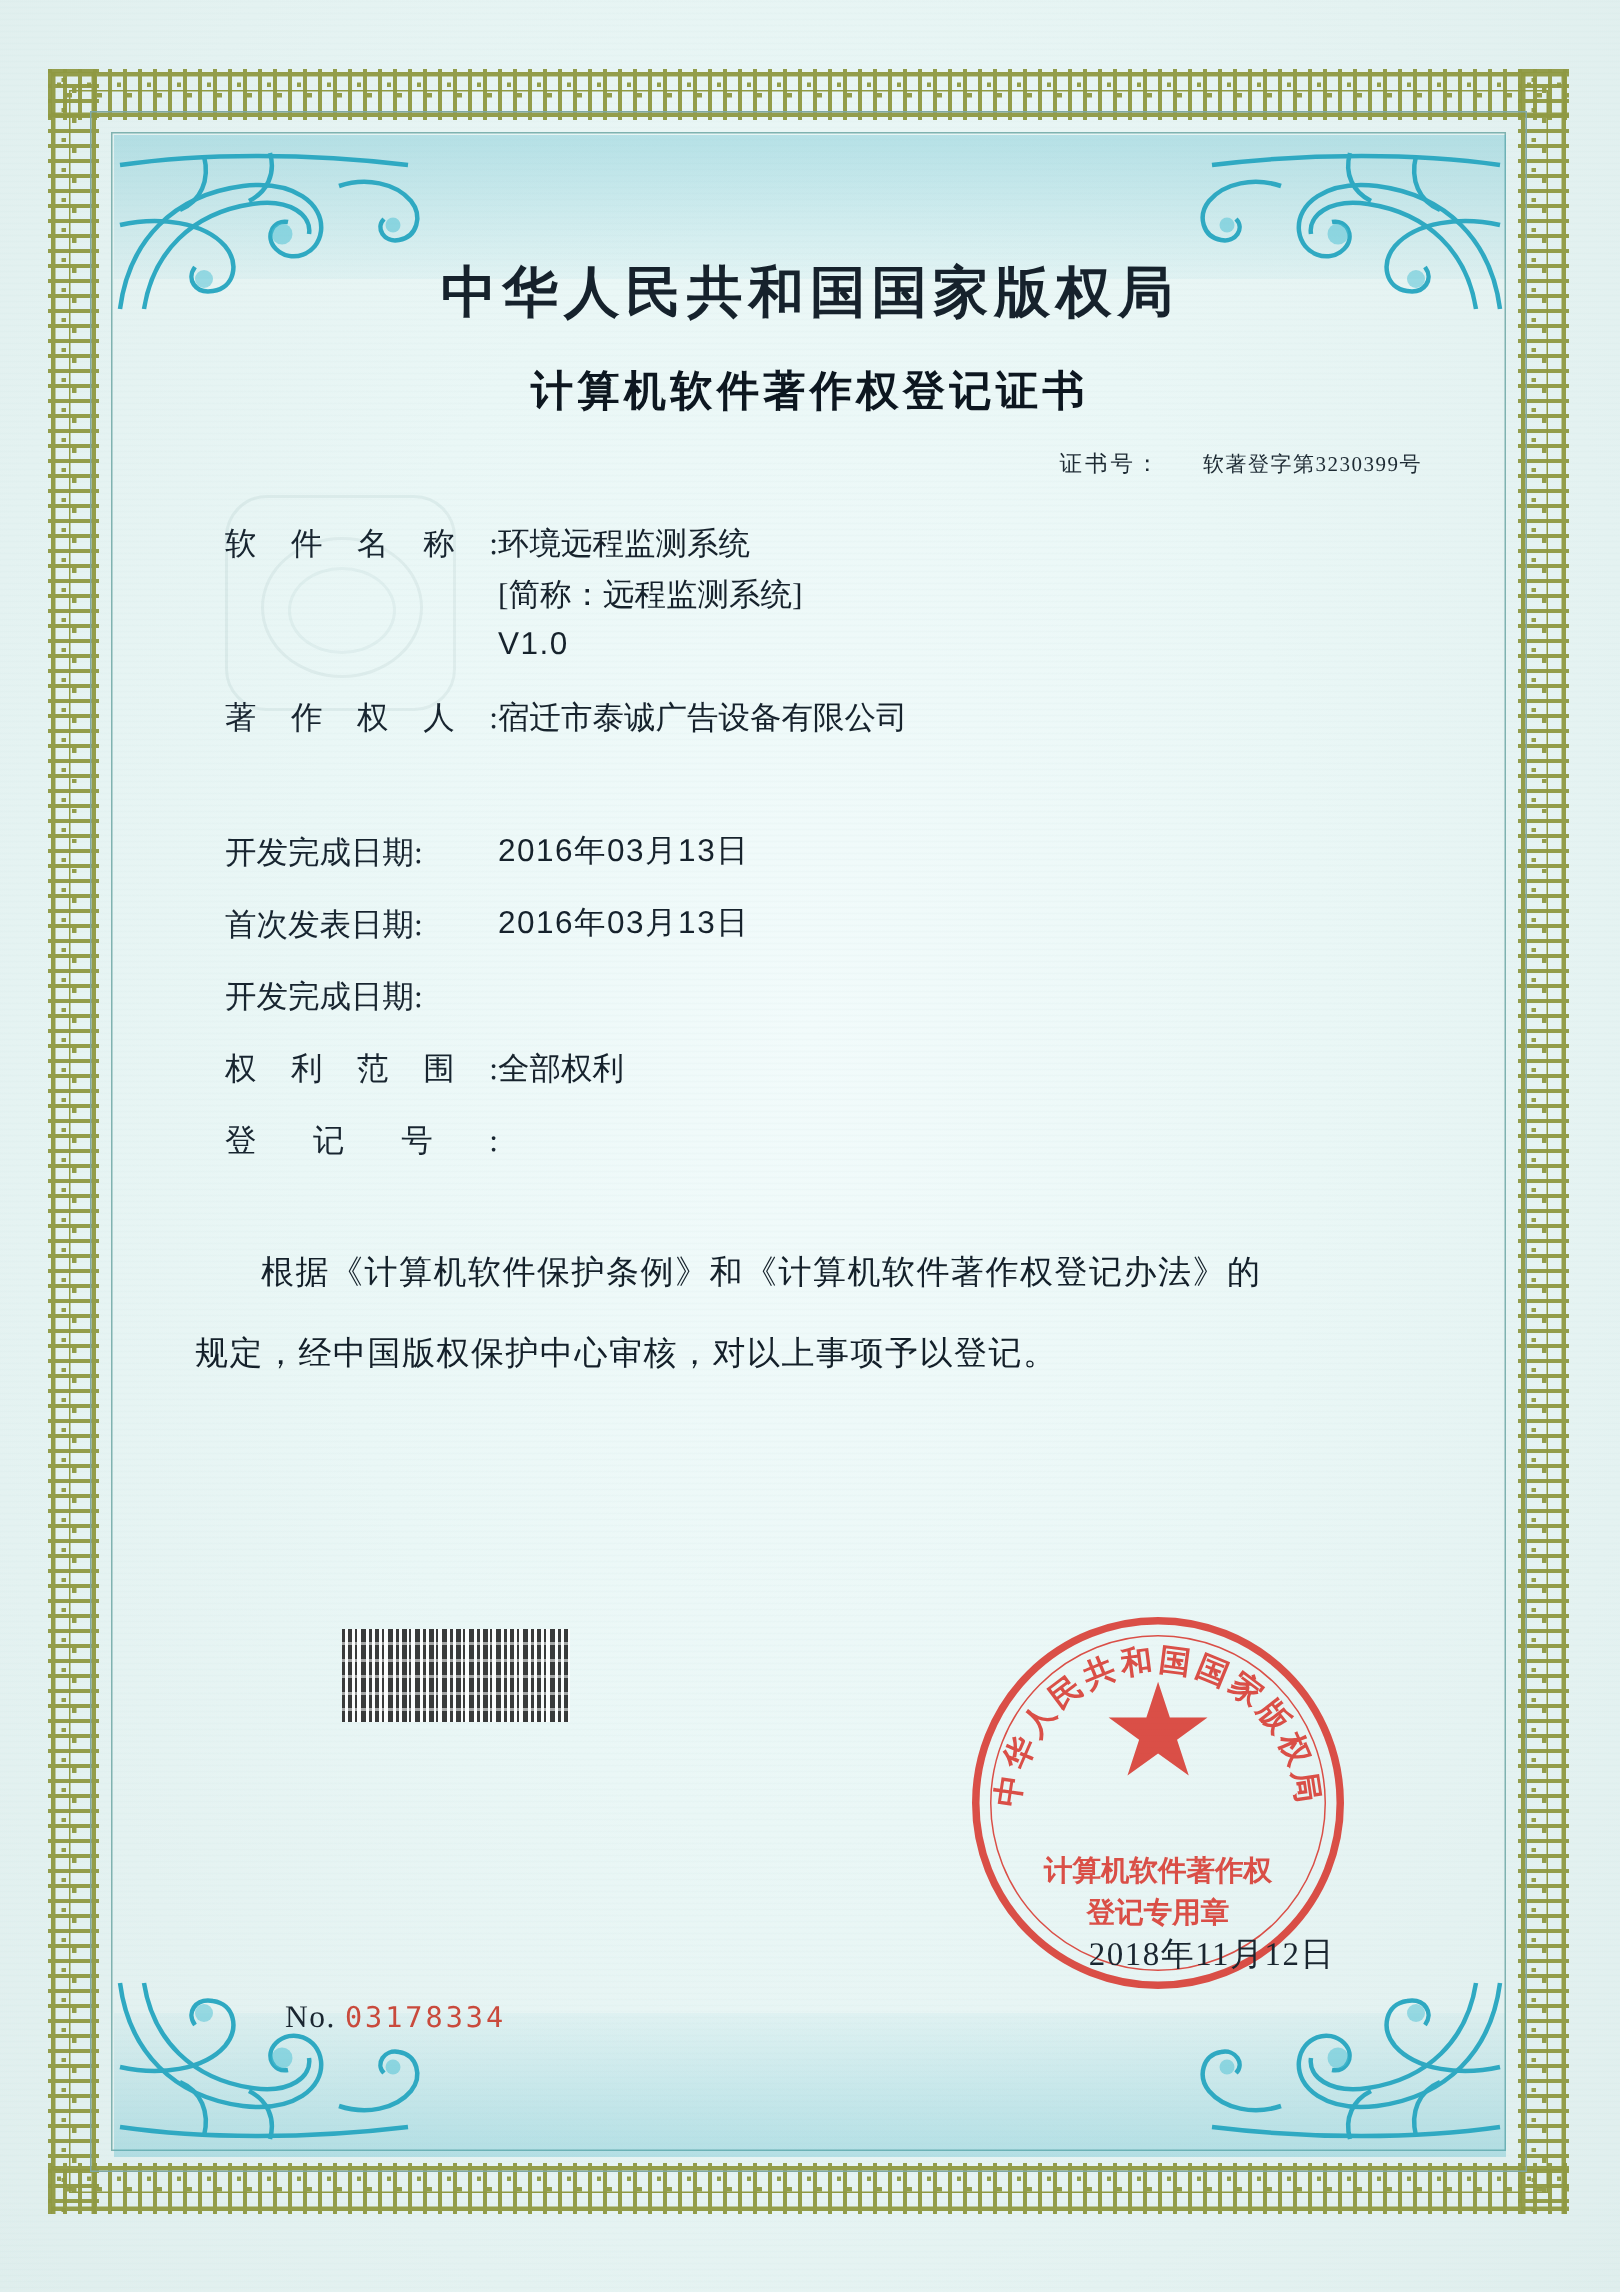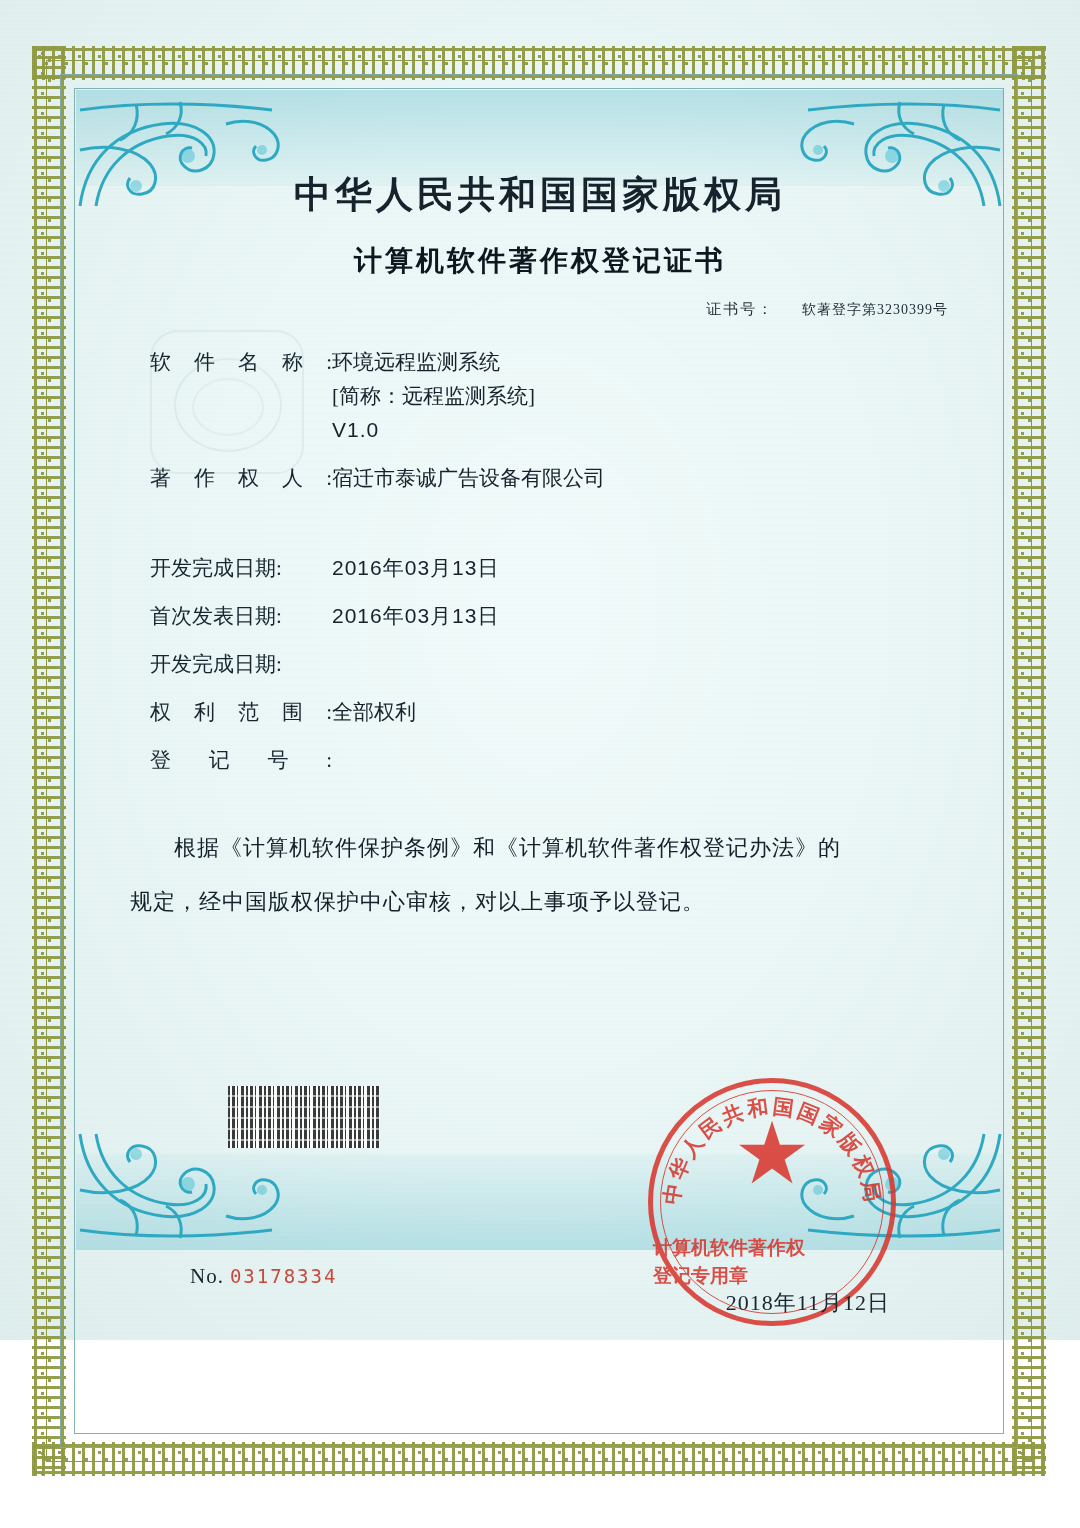--- a/index.html
+++ b/index.html
@@ -10,21 +10,21 @@
   body {
     width: 1080px;
     height: 1528px;
     font-family: "Liberation Serif", serif;
     overflow: hidden;
   }
 
   .page {
     position: relative;
     width: 1080px;
-    height: 1340px;
+    height: 1528px;
     background:
       radial-gradient(ellipse at 50% 45%, #f2fbfb 0%, #eaf7f6 45%, #e4f2f1 75%, #dfeeed 100%);
   }
 
   
   .texture {
     position: absolute;
     inset: 0;
     background-image: repeating-linear-gradient(
       0deg,
@@ -268,32 +268,33 @@
     font-size: 21px;
     font-weight: 700;
     fill: #d8342b;
     letter-spacing: 3px;
   }
   .seal-lines {
     position: absolute;
     left: 0;
     right: 0;
     top: 150px;
+    text-align: center;
     font-family: "DejaVu Sans", sans-serif;
     font-size: 19px;
     font-weight: 700;
     line-height: 28px;
     color: #d8342b;
   }
 
   
   .footer-no {
     position: absolute;
     left: 190px;
-    top: 1264px;
+    top: 1332px;
     font-size: 21px;
     color: #1a2630;
     letter-spacing: 1px;
   }
   .footer-no .nv {
     color: #c94a3c;
     font-family: "DejaVu Sans Mono", monospace;
     font-size: 19px;
     letter-spacing: 2px;
     margin-left: 6px;

